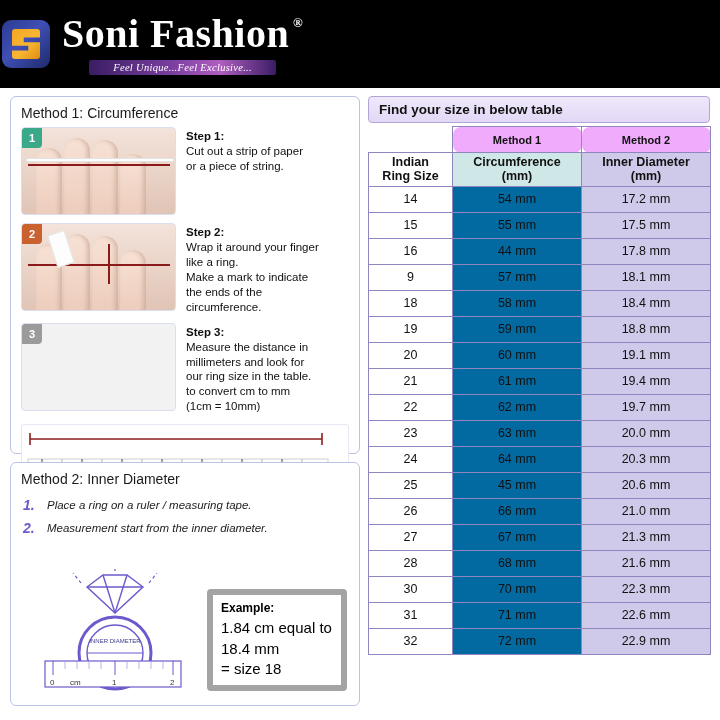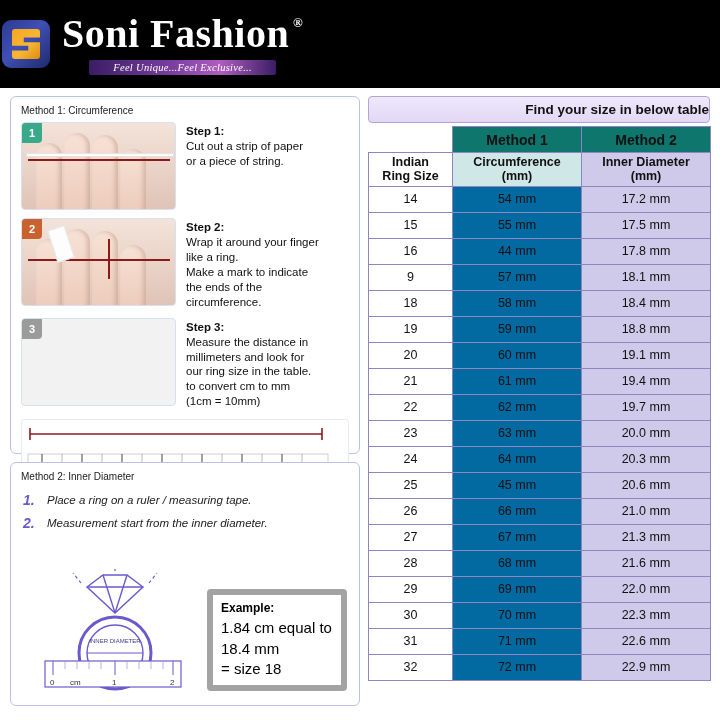--- a/index.html
+++ b/index.html
@@ -48,21 +48,21 @@
   }
   .brandblock{ display:flex; flex-direction:column; align-items:center; }
 
   
   .left-col { position:absolute; left:10px; top:96px; width:350px; }
 
   .card {
     border:1px solid #b9c3e6; border-radius:6px; background:#ffffff;
   }
   .card-title {
-    font-size:10px; color:#1b1b1b; padding:8px 10px 6px 10px; font-weight:normal;
+    font-size:14px; color:#1b1b1b; padding:8px 10px 6px 10px; font-weight:normal;
   }
   .m1 { height:358px; position:relative; }
   .m2 { margin-top:8px; height:244px; position:relative; }
 
   .step-row { display:flex; gap:10px; padding:0 8px 8px 10px; }
   .thumb {
     width:155px; height:88px; border-radius:4px; position:relative; overflow:hidden;
     border:1px solid #d9dff0;
     background:linear-gradient(180deg,#f3e3da 0%, #e9d2c6 55%, #e0c4b6 100%);
   }
@@ -106,30 +106,30 @@
   .example-box {
     position:absolute; right:12px; bottom:14px; width:140px;
     border:6px solid #a3a3a3; border-radius:4px; padding:6px 8px; background:#fff;
   }
   .example-box .et { font-size:12px; font-weight:bold; margin-bottom:3px; }
   .example-box .ev { font-size:15px; line-height:1.35; }
 
   
   .right-col { position:absolute; left:368px; top:96px; width:342px; }
   .tbl-title {
-    text-align:right; font-size:13.5px; font-weight:bold; color:#111;
+    text-align:left; font-size:13.5px; font-weight:bold; color:#111;
     background:linear-gradient(180deg,#efe8fb 0%, #e2d8f6 100%);
-    border:1px solid #b0a6d6; border-radius:4px; padding:5px 0; margin-bottom:3px;
+    border:1px solid #b0a6d6; border-radius:4px; padding:5px 10px; margin-bottom:3px;
   }
   table { border-collapse:collapse; width:342px; table-layout:fixed; }
   td, th {
     border:1px solid #8f86c0; text-align:center; font-size:12.5px; color:#111;
     padding:2px 0; height:26px;
   }
-  th.method { background:#0f766e; font-weight:bold; font-size:14px; padding:4px 0; }
+  th.method { background:#f0abfc; font-weight:bold; font-size:11px; padding:4px 0;border-radius:8px; }
   th.blank { border:none; background:#fff; }
   th.hdr { background:#ffffff; font-weight:bold; font-size:12.5px; line-height:1.15; }
   td.idx { background:#ffffff; }
   td.circ { background:#0369a1; }
   td.diam { background:#cfc9ea; }
   .col-a { width:84px; } .col-b { width:129px; } .col-c { width:129px; }
 </style>
 </head>
 <body>
 
@@ -409,25 +409,20 @@
             <td class="idx">27</td>
             <td class="circ">67 mm</td>
             <td class="diam">21.3 mm</td>
           </tr>
           <tr>
             <td class="idx">28</td>
             <td class="circ">68 mm</td>
             <td class="diam">21.6 mm</td>
           </tr>
           <tr>
-            <td class="idx">29</td>
-            <td class="circ">69 mm</td>
-            <td class="diam">22.0 mm</td>
-          </tr>
-          <tr>
             <td class="idx">30</td>
             <td class="circ">70 mm</td>
             <td class="diam">22.3 mm</td>
           </tr>
           <tr>
             <td class="idx">31</td>
             <td class="circ">71 mm</td>
             <td class="diam">22.6 mm</td>
           </tr>
           <tr>

